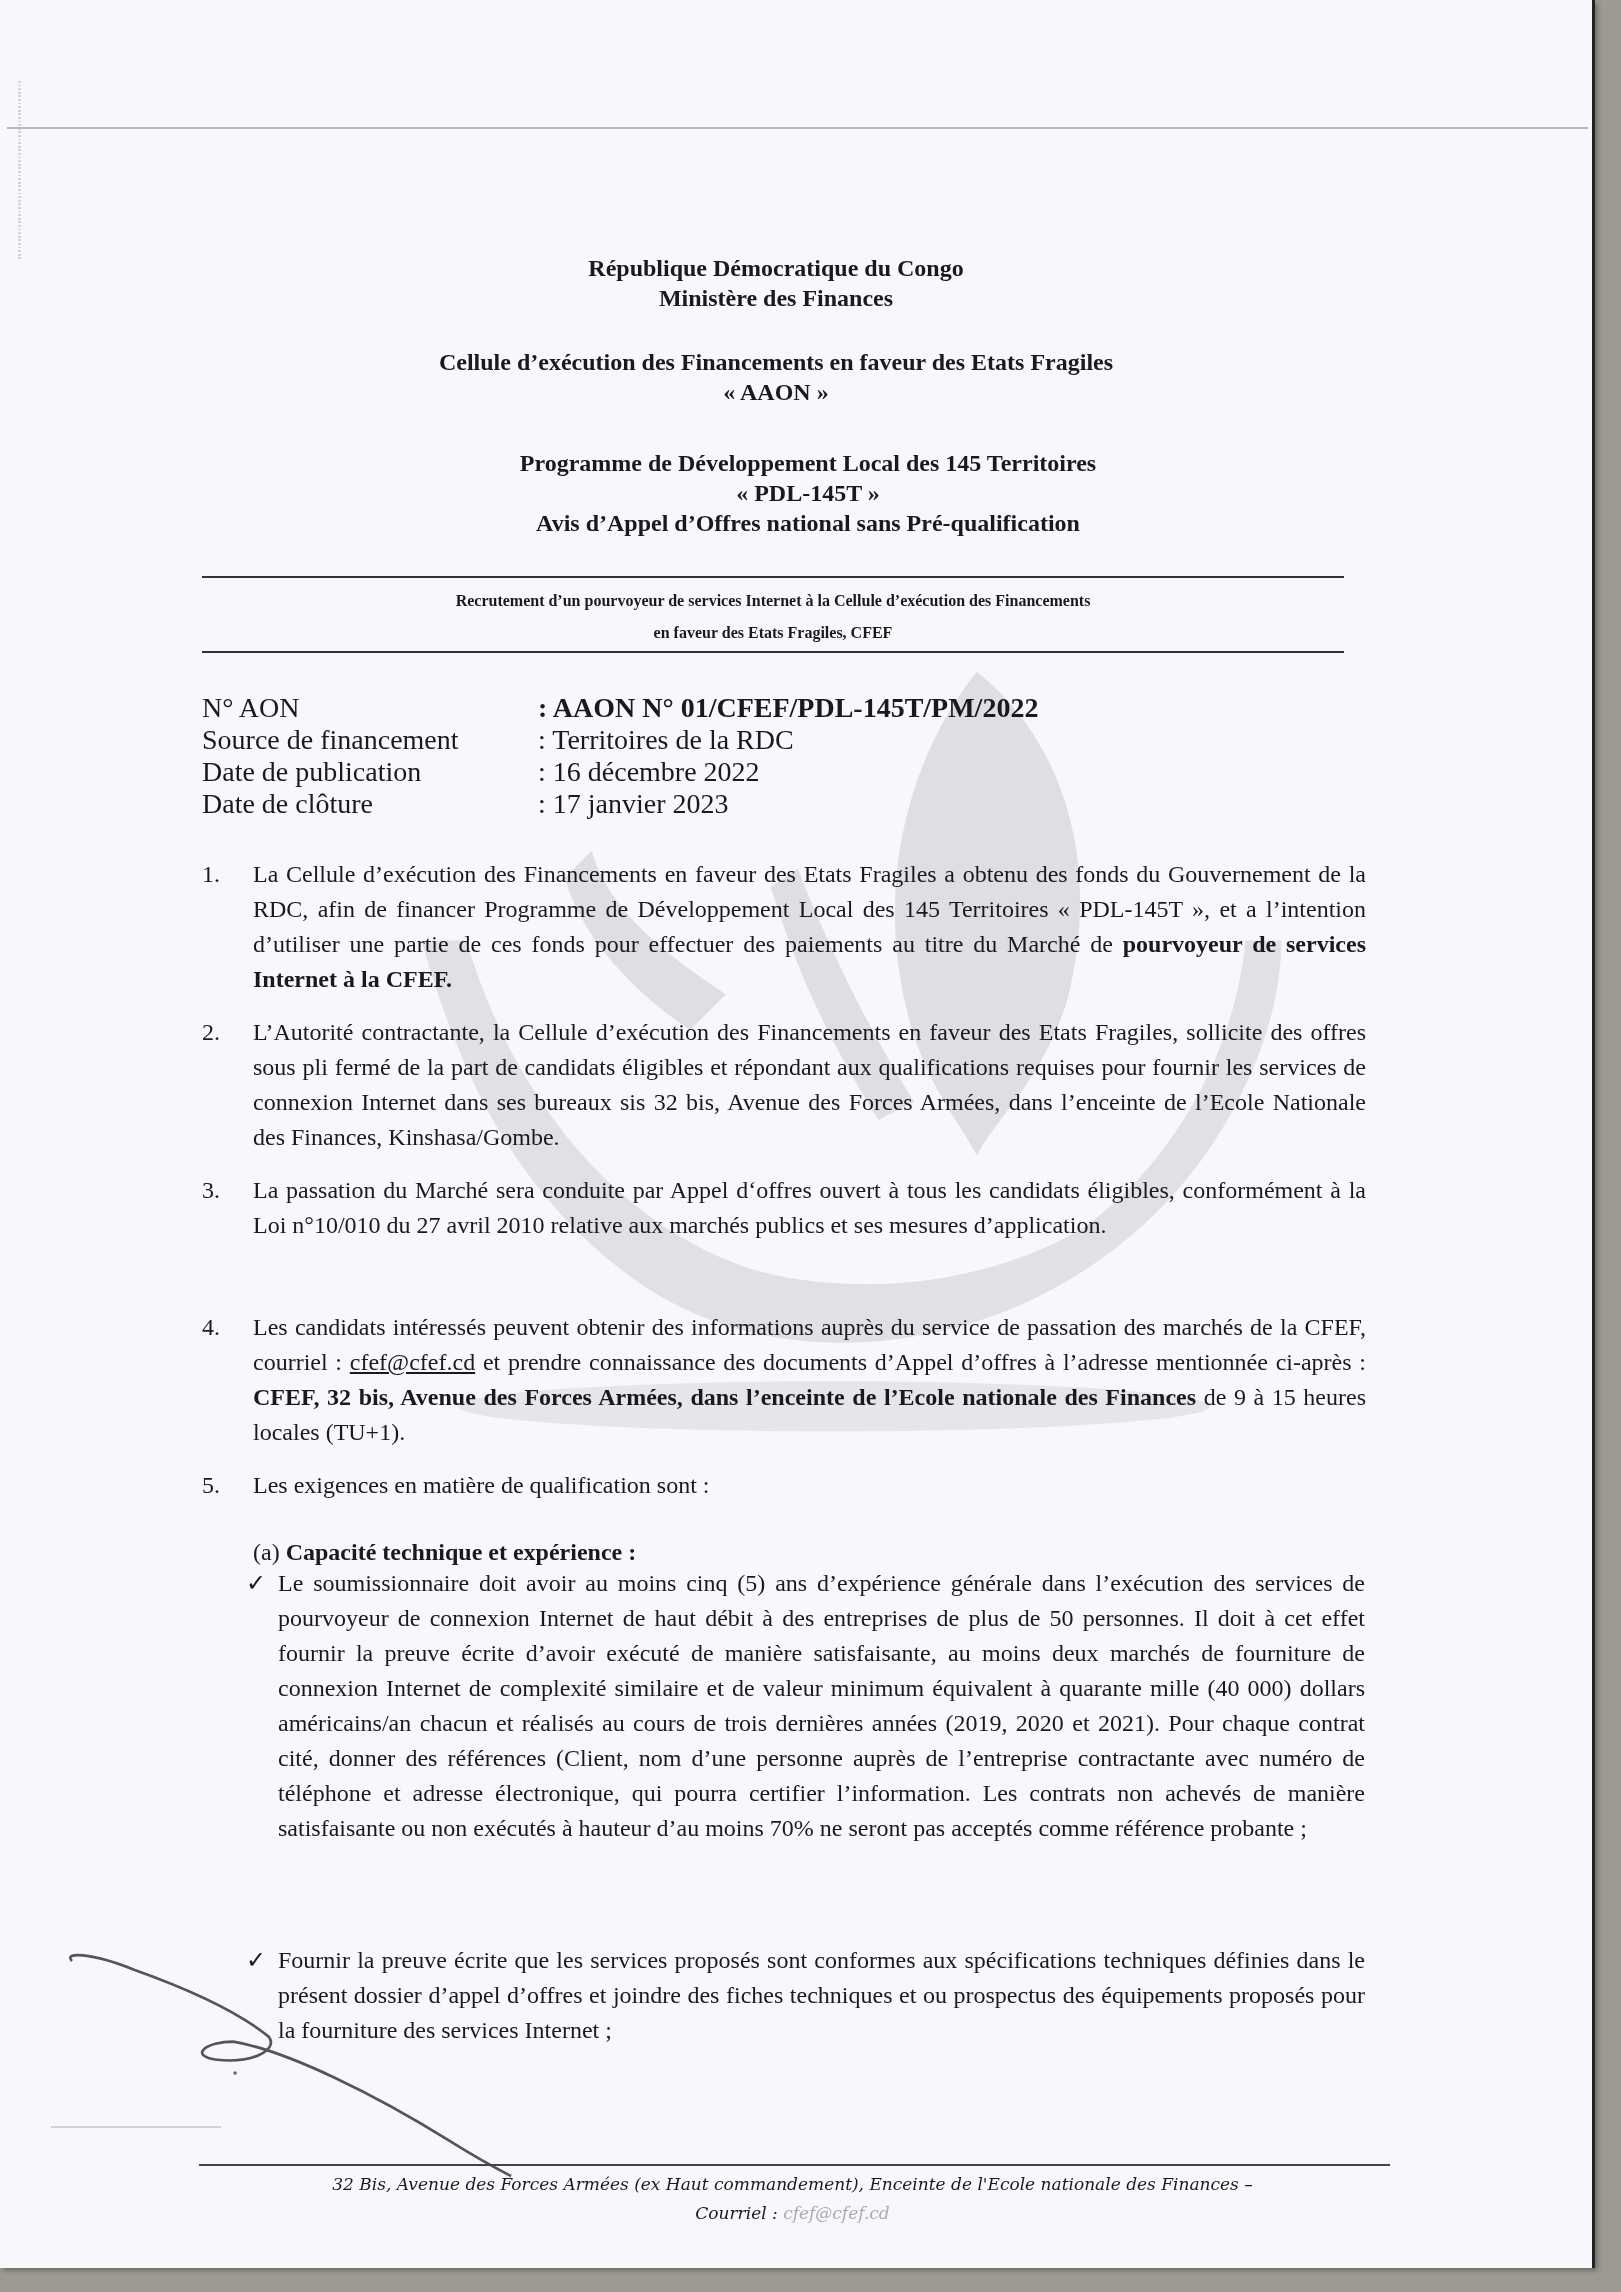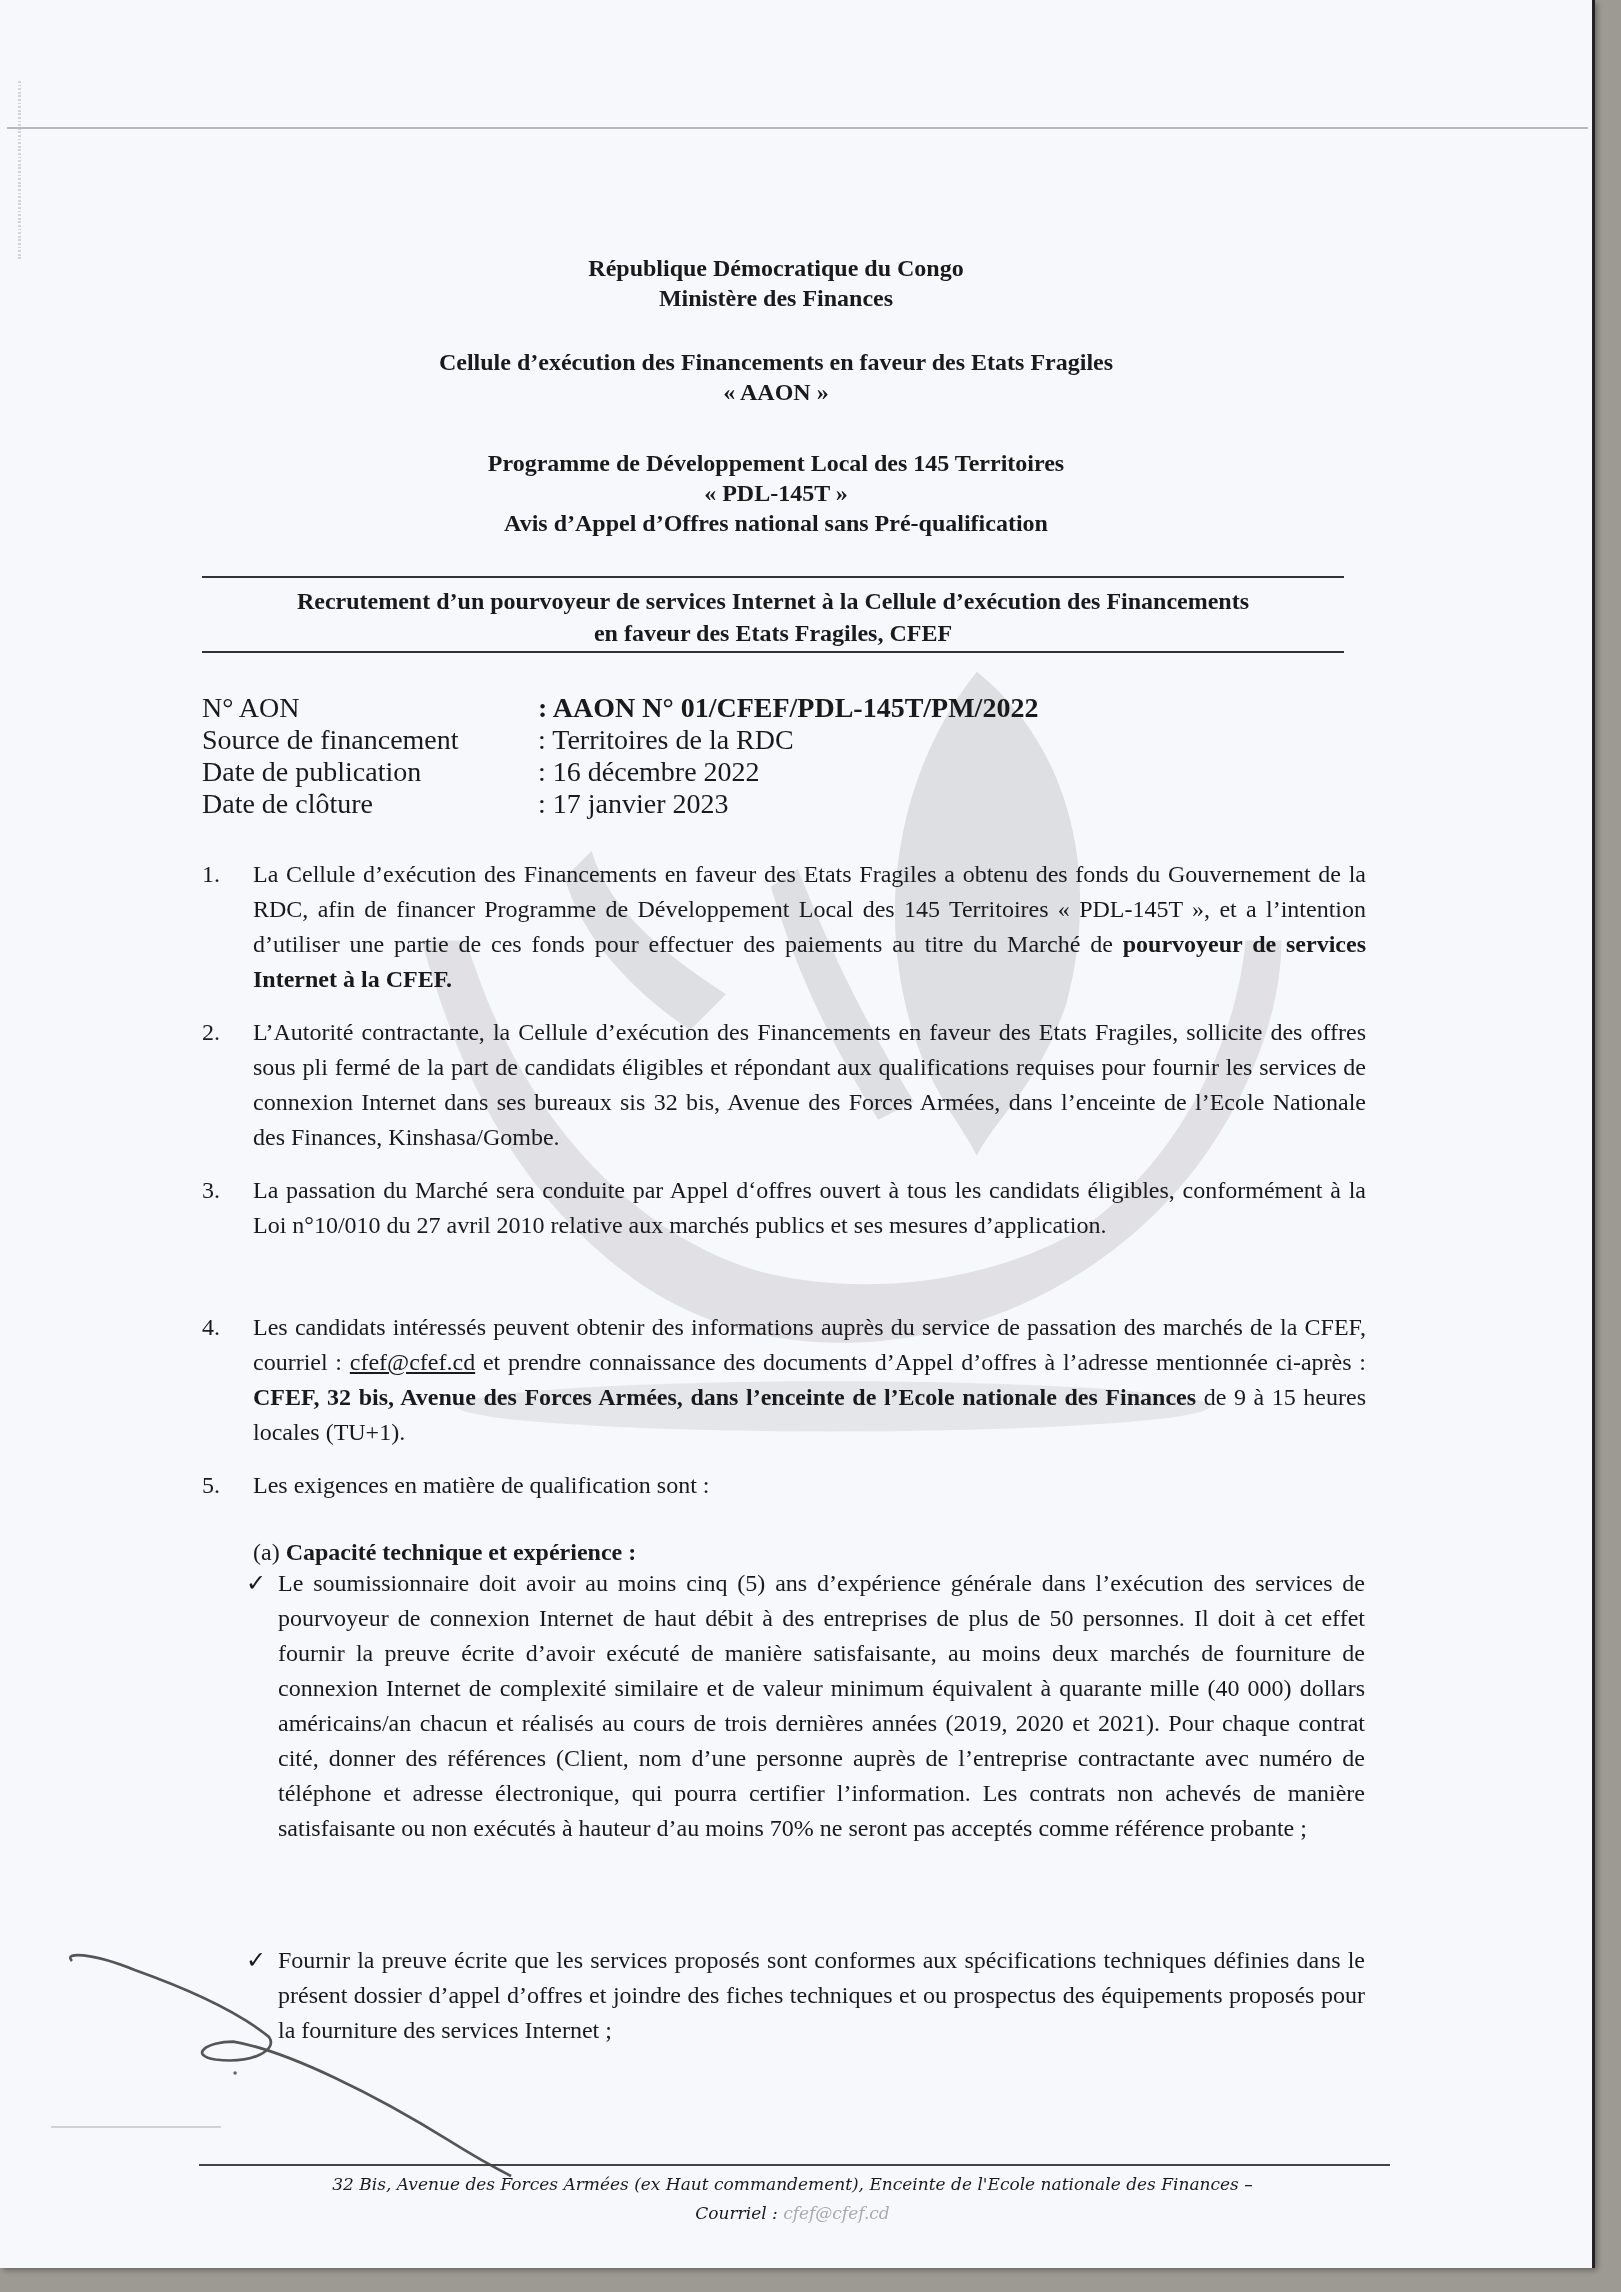--- a/index.html
+++ b/index.html
@@ -25,25 +25,25 @@
       position: absolute; left: 7.2px; top: 127px; width: 1581px; height: 1.8px;
       background: #b8b8c4;
     }
     .watermark {
       position: absolute; left: 296px; top: 618px; width: 1075px; height: 860px;
       opacity: 0.22; pointer-events: none;
     }
     .header-block { position: absolute; left: 0; width: 1552px; text-align: center; font-weight: bold; font-size: 24px; line-height: 30px; }
     .hdr1 { top: 253px; }
     .hdr2 { top: 347px; }
-    .hdr3 { top: 448px; }
+    .hdr3 { top: 448px; padding-left: 32px; }
     .rule { position: absolute; left: 202px; width: 1142px; height: 1.8px; background: #333; }
     .rule.r1 { top: 576px; }
     .rule.r2 { top: 651px; }
-    .title-block { position: absolute; left: 202px; width: 1142px; top: 585px; text-align: center; font-weight: bold; font-size: 24px; line-height: 32px; }
+    .title-block { position: absolute; left: 202px; width: 1142px; top: 585px; text-align: center; font-weight: bold; font-size: 16px; line-height: 32px; }
     .meta { position: absolute; left: 202px; top: 692px; font-size: 28px; line-height: 32px; }
     .meta-row { display: flex; }
     .meta-label { width: 336px; }
     .meta-value.bold { font-weight: bold; }
     .list { position: absolute; left: 202px; width: 1164px; font-size: 24px; line-height: 35px; text-align: justify; }
     .item { display: flex; }
     .num { width: 51px; flex: none; }
     .txt { flex: 1; }
     .b { font-weight: bold; }
     .u { text-decoration: underline; }

